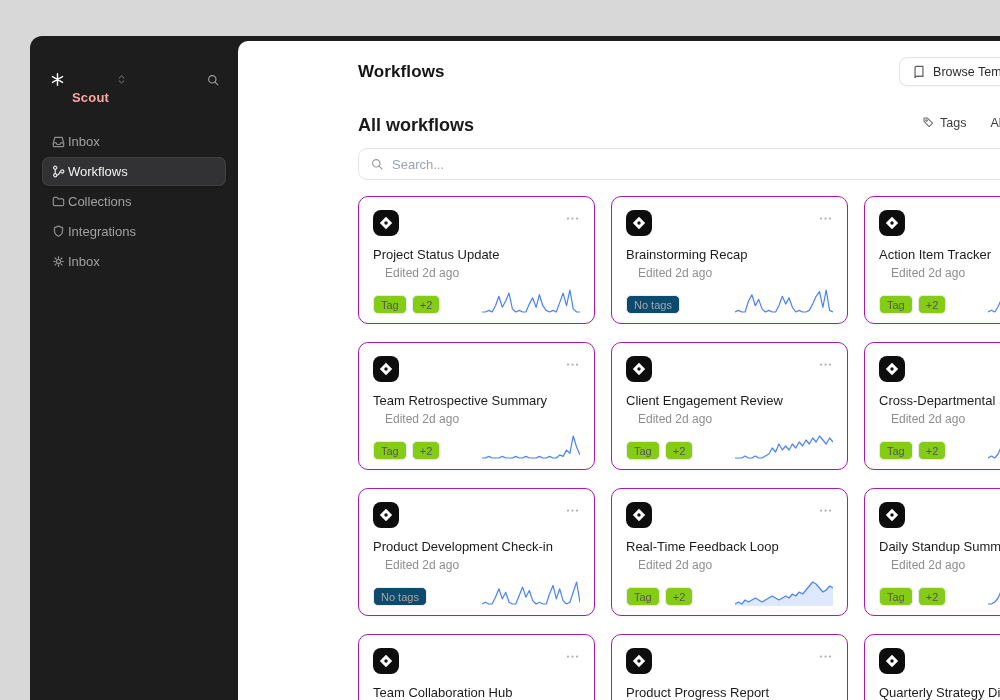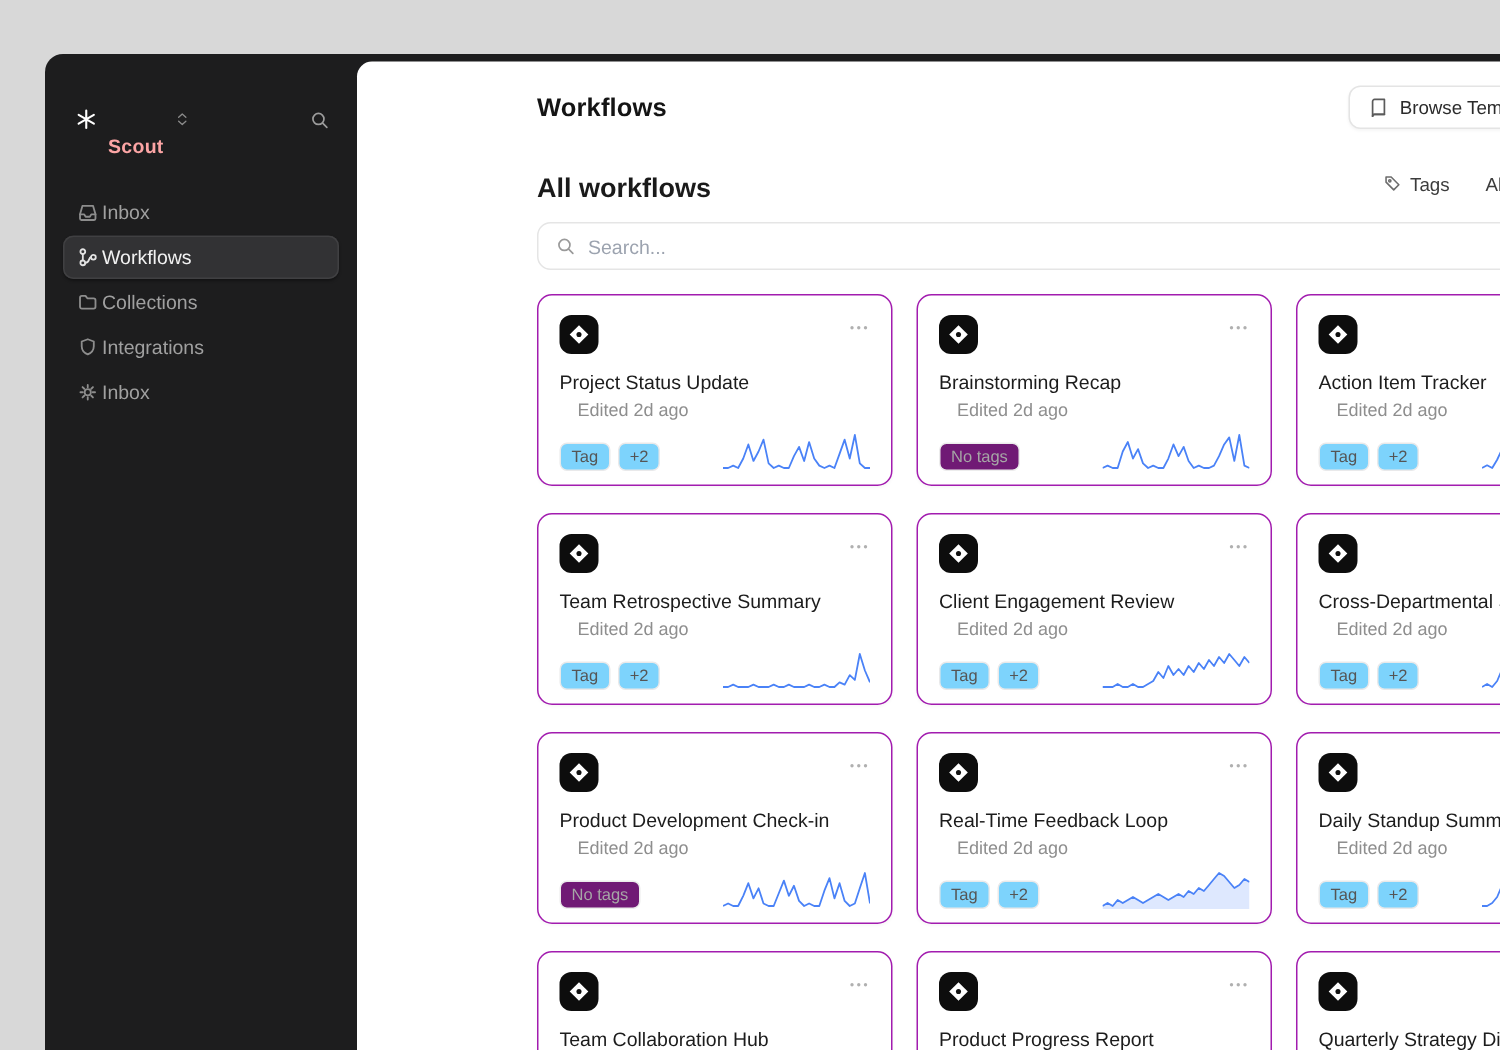--- a/index.html
+++ b/index.html
@@ -60,23 +60,23 @@
   .card-top { display:flex; justify-content:space-between; align-items:flex-start; }
   .card-logo { width:26px; height:26px; background:#0d0d0d; border-radius:8px;
                display:flex; align-items:center; justify-content:center; }
   .card-menu { color:#b0b0b0; cursor:pointer; margin-top:1px; display:flex; }
   .card-title { margin-top:11px; font-size:13px; font-weight:500; color:#1c1c1c;
                 white-space:nowrap; overflow:hidden; }
   .card-edited { margin-top:4px; font-size:12px; color:#8e8e8e;margin-left:12px; }
   .card-foot { margin-top:8px; display:flex; justify-content:space-between; align-items:flex-end; }
   .chips { display:flex; gap:5px; }
   .chip { height:19px; padding:0 7px; display:inline-flex; align-items:center;
-          background:#7dd3fc; border:1px solid #e9e9ea; border-radius:5px;
+          background:#84cc16; border:1px solid #e9e9ea; border-radius:5px;
           font-size:11px; color:#555; white-space:nowrap; }
-  .chip.muted { background:#701a75; color:#a6a6a6; border-color:#ececec; }
+  .chip.muted { background:#0c4a6e; color:#a6a6a6; border-color:#ececec; }
   .spark { display:flex; }
 </style>
 </head>
 <body>
 
 <div class="app">
 
   <aside class="sidebar">
     <div class="sb-header">
       <span class="sb-logo">

